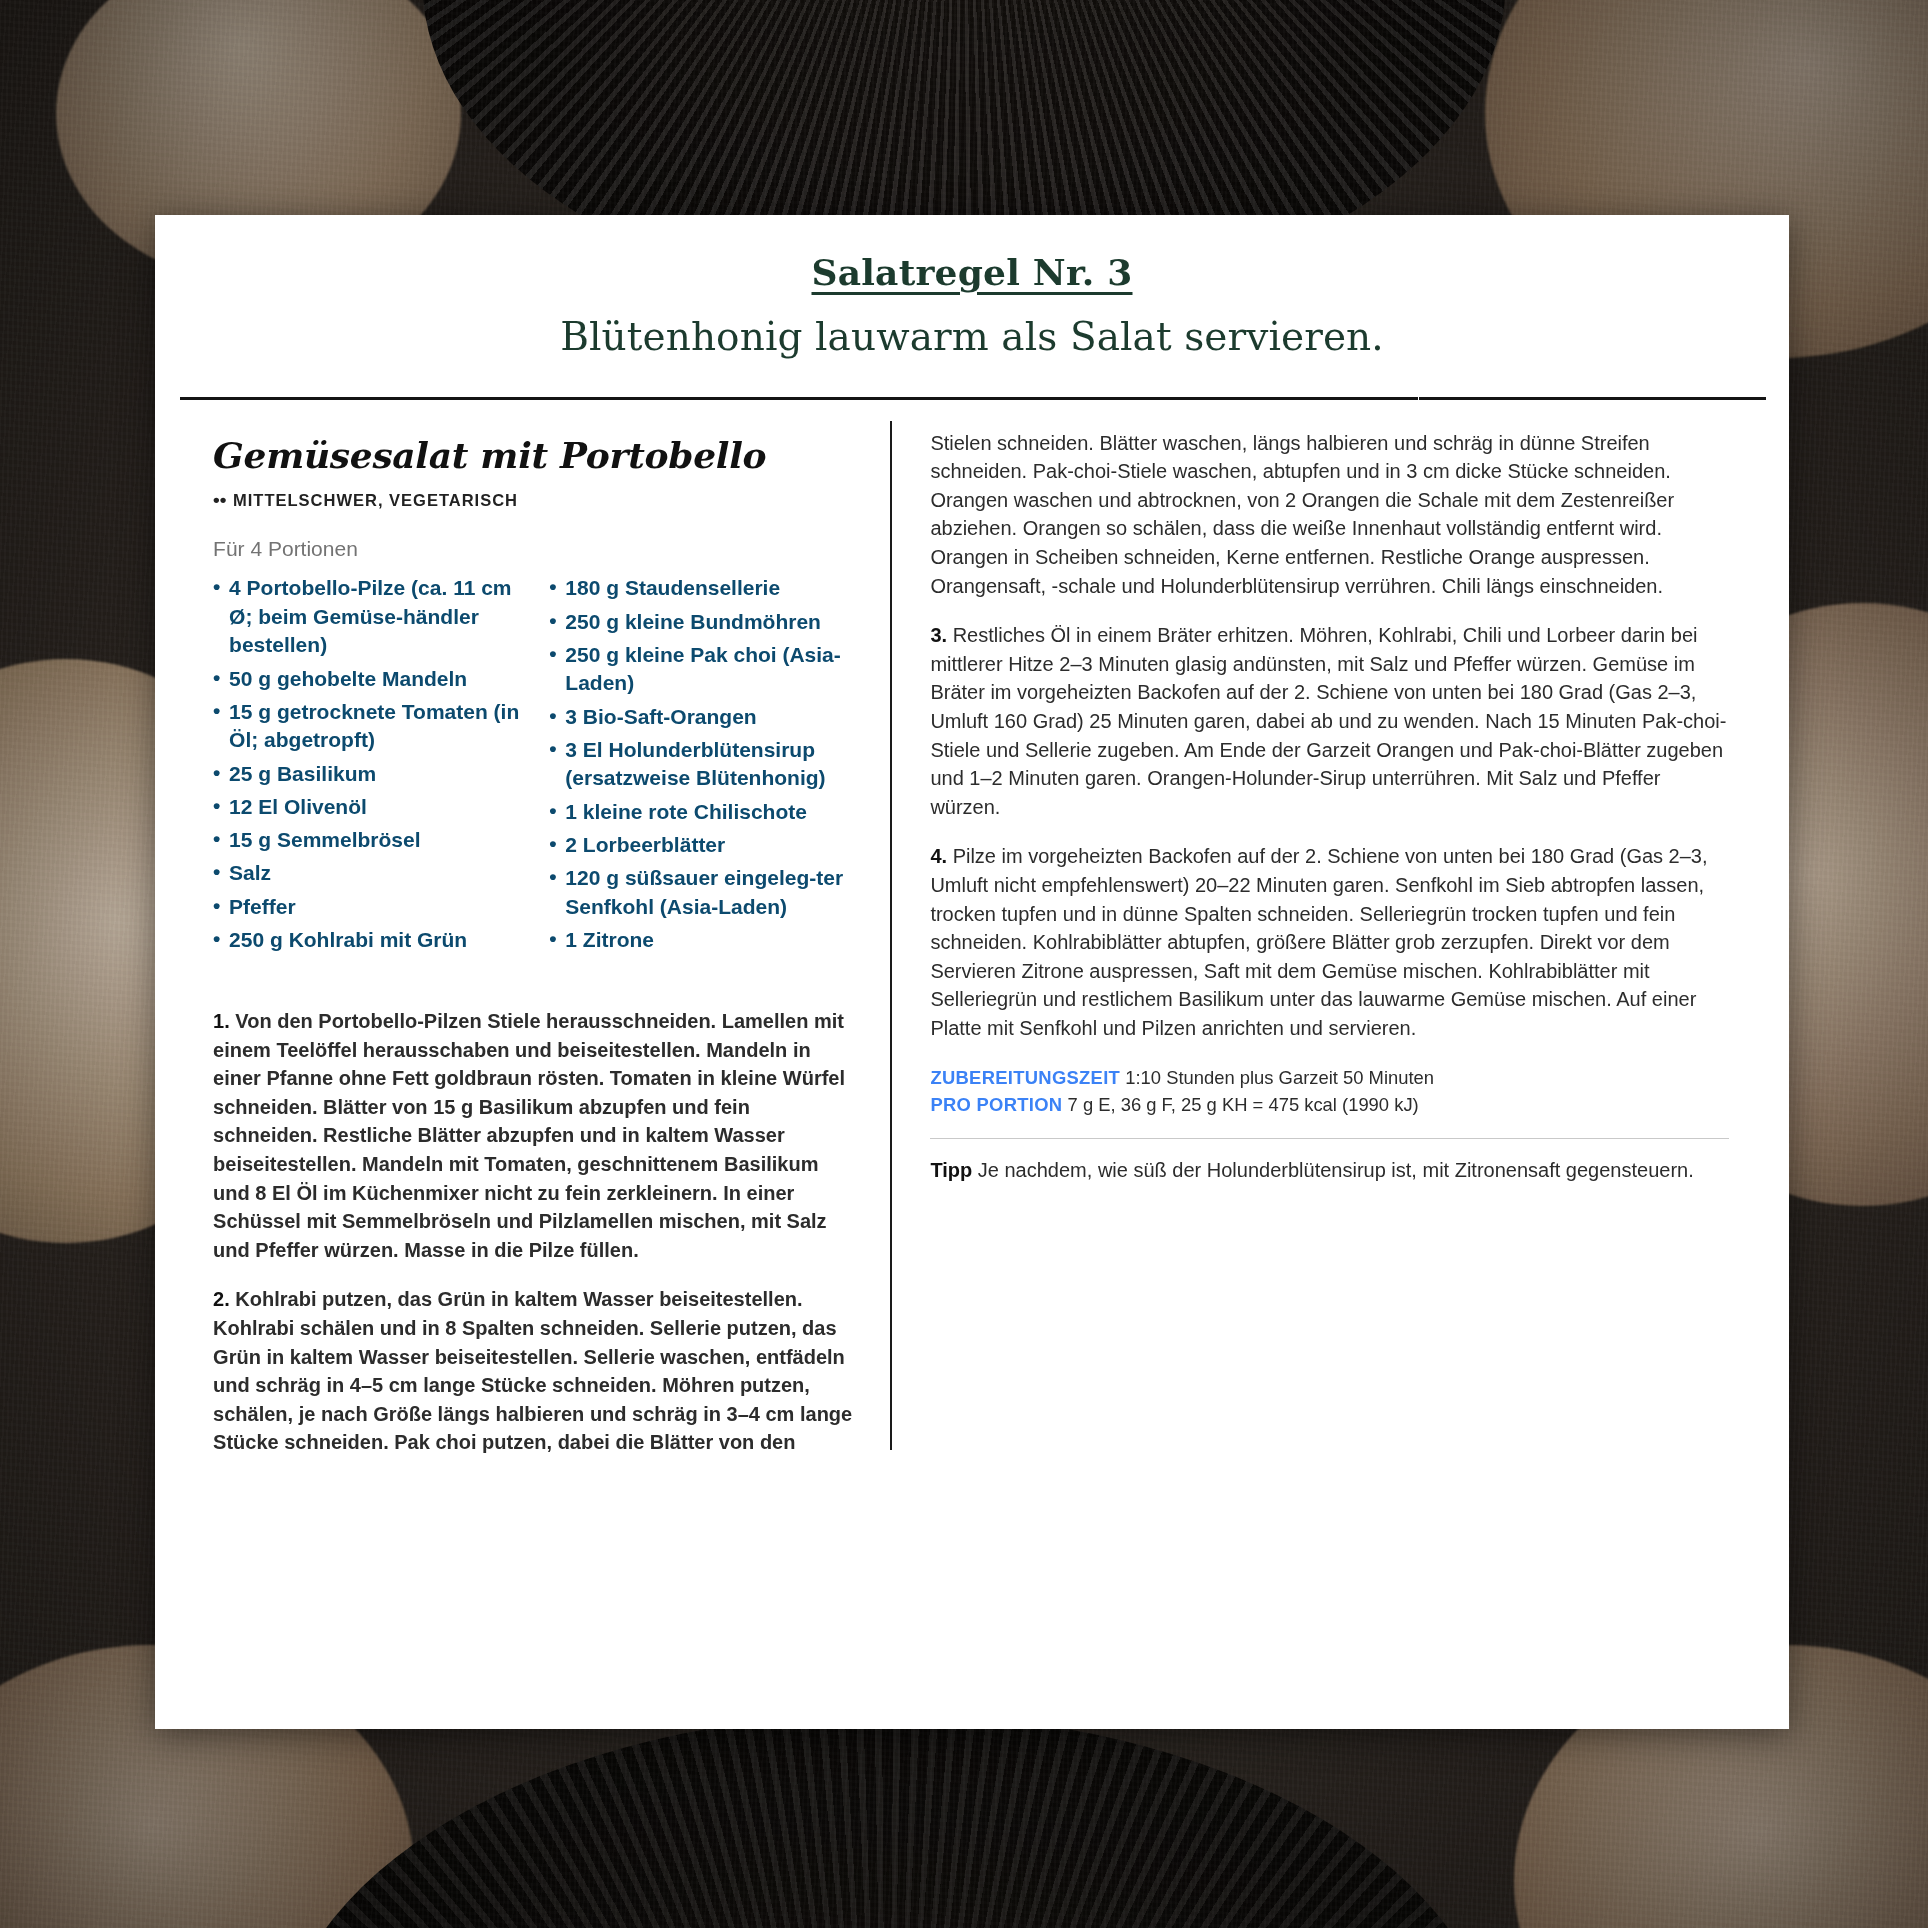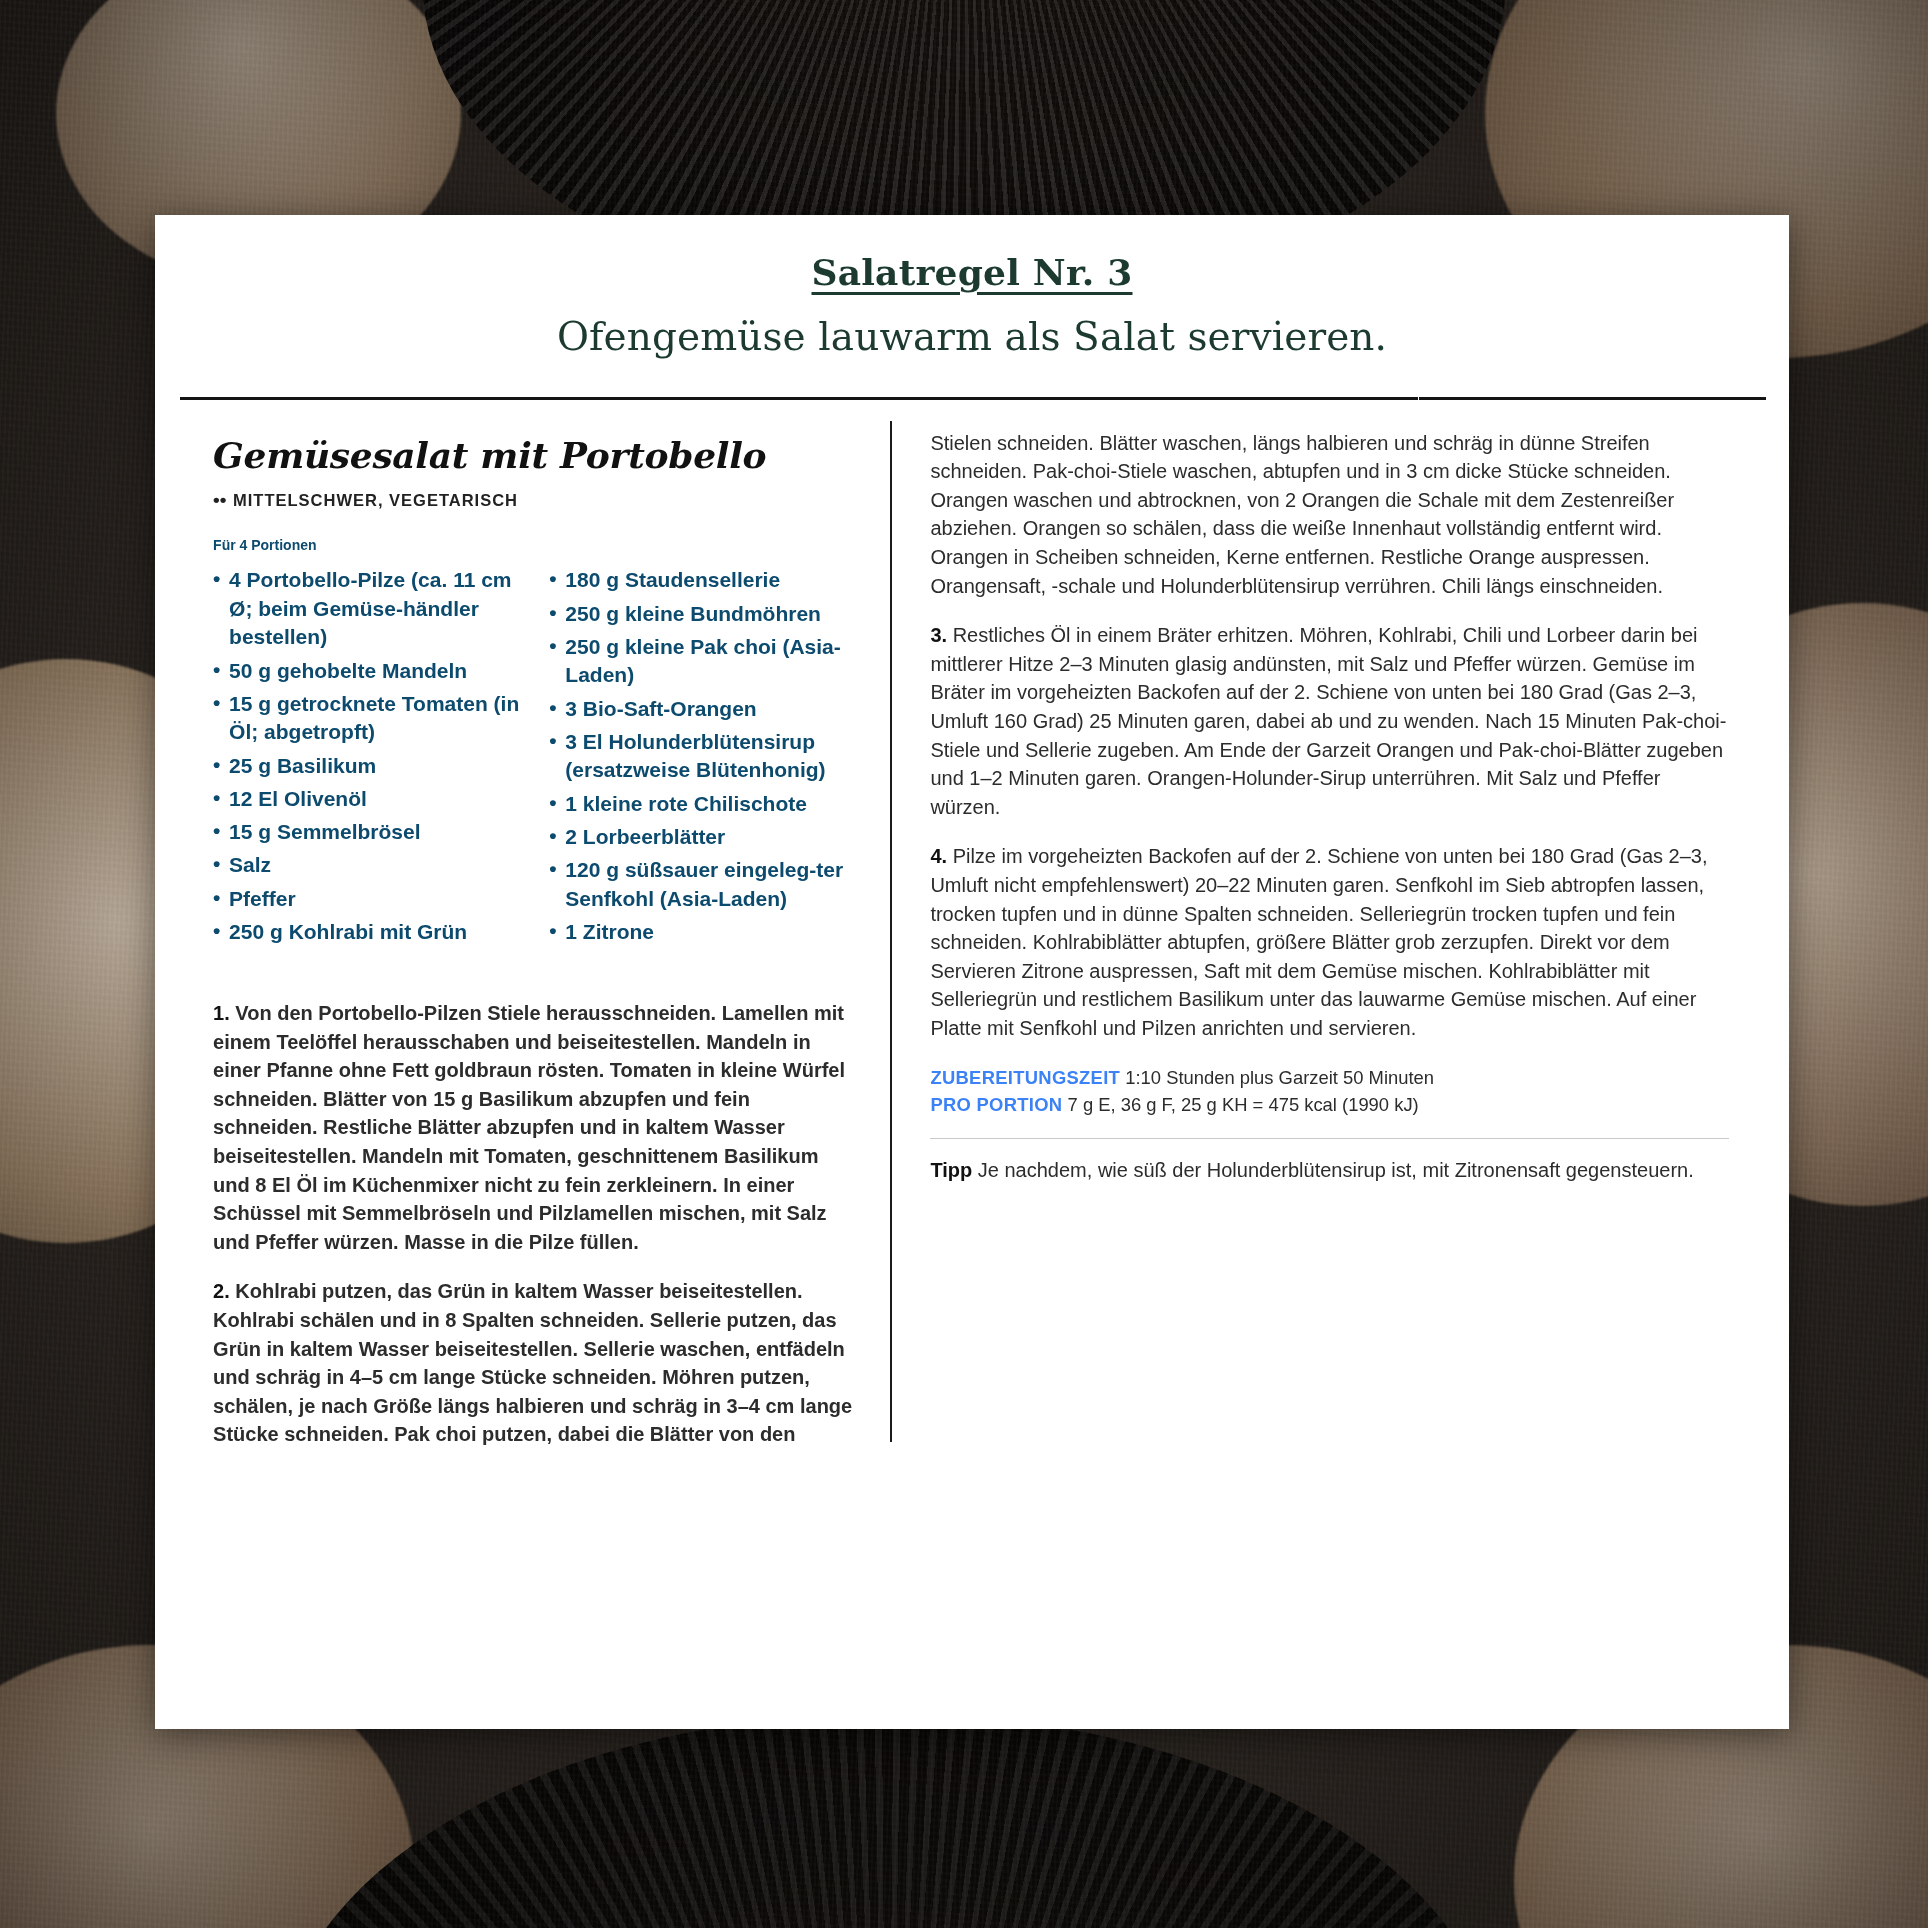--- a/index.html
+++ b/index.html
@@ -171,24 +171,23 @@
   .difficulty {
     font-size: 16.5px;
     font-weight: bold;
     letter-spacing: 1px;
     color: #222;
     margin-bottom: 26px;
   }
   .difficulty .dots { letter-spacing: 0; margin-right: 6.6px; font-size: 19px; }
 
   .portions {
-    font-size: 14px;
-    color: #0c4a6e;
+    font-size: 21px;
+    color: #737373;
     margin-bottom: 13px;
-    font-weight: bold;
   }
 
   .ing-wrap {
     display: flex;
     gap: 28px;
   }
   .ing-col { width: 50%; }
   .ing-col ul {
     list-style: none;
     margin: 0;
@@ -251,21 +250,21 @@
   <div class="cap br"></div>
   <div class="gill-fan"></div>
   <div class="gill-fan-b"></div>
   <div class="vignette"></div>
 </div>
 
 <div class="page">
 
   <div class="rule-head">
     <div class="rule-title">Salatregel Nr. 3</div>
-    <div class="rule-sub">Ofengemüse lauwarm als Salat servieren.</div>
+    <div class="rule-sub">Blütenhonig lauwarm als Salat servieren.</div>
   </div>
 
   <div class="head-rules">
     <div class="seg a"></div>
     <div class="seg b"></div>
     <div class="seg c"></div>
     <div class="seg d"></div>
   </div>
 
   <div class="columns">

